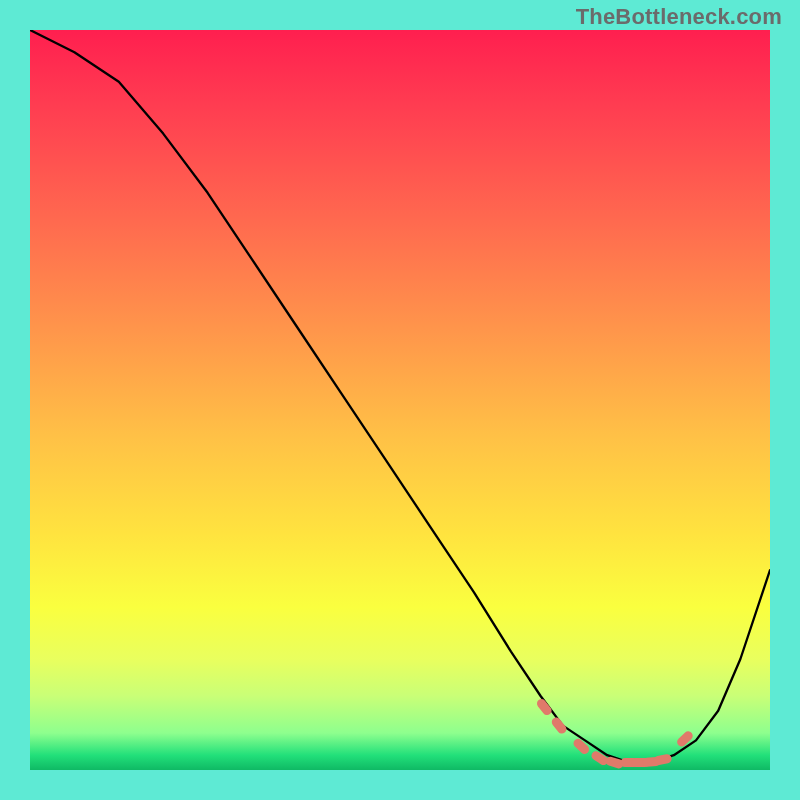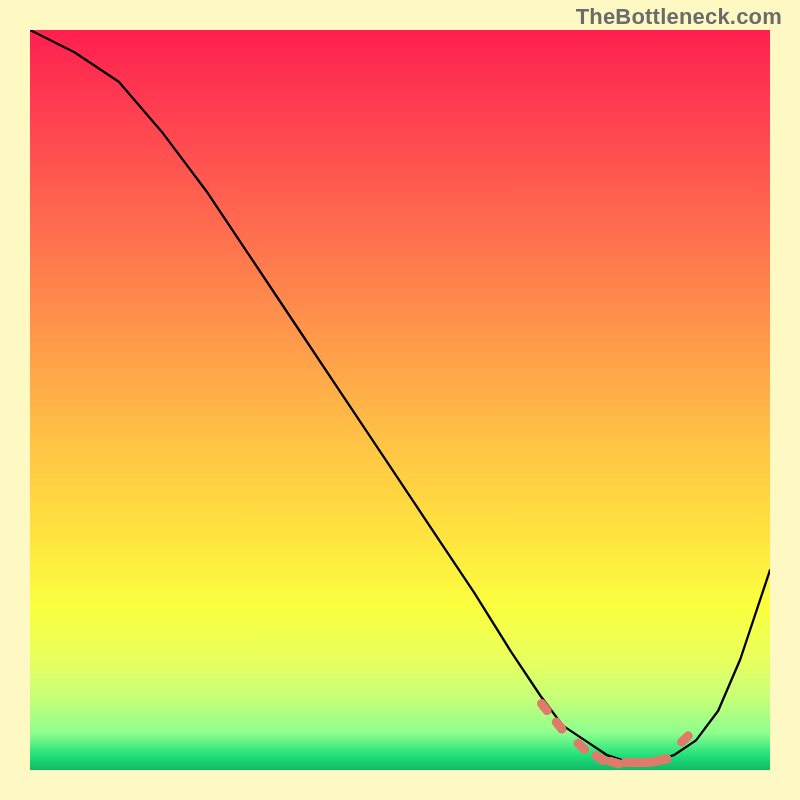--- a/index.html
+++ b/index.html
@@ -8,21 +8,21 @@
     width: 800px;
     height: 800px;
     background: #000;
     overflow: hidden;
     font-family: Arial, Helvetica, sans-serif;
   }
   .frame {
     position: relative;
     width: 800px;
     height: 800px;
-    background: #fef9c3;
+    background: #5eead4;
   }
   .watermark {
     position: absolute;
     top: 4px;
     right: 18px;
     font-size: 22px;
     font-weight: 600;
     color: #6b6b6b;
     letter-spacing: 0.2px;
     z-index: 3;

